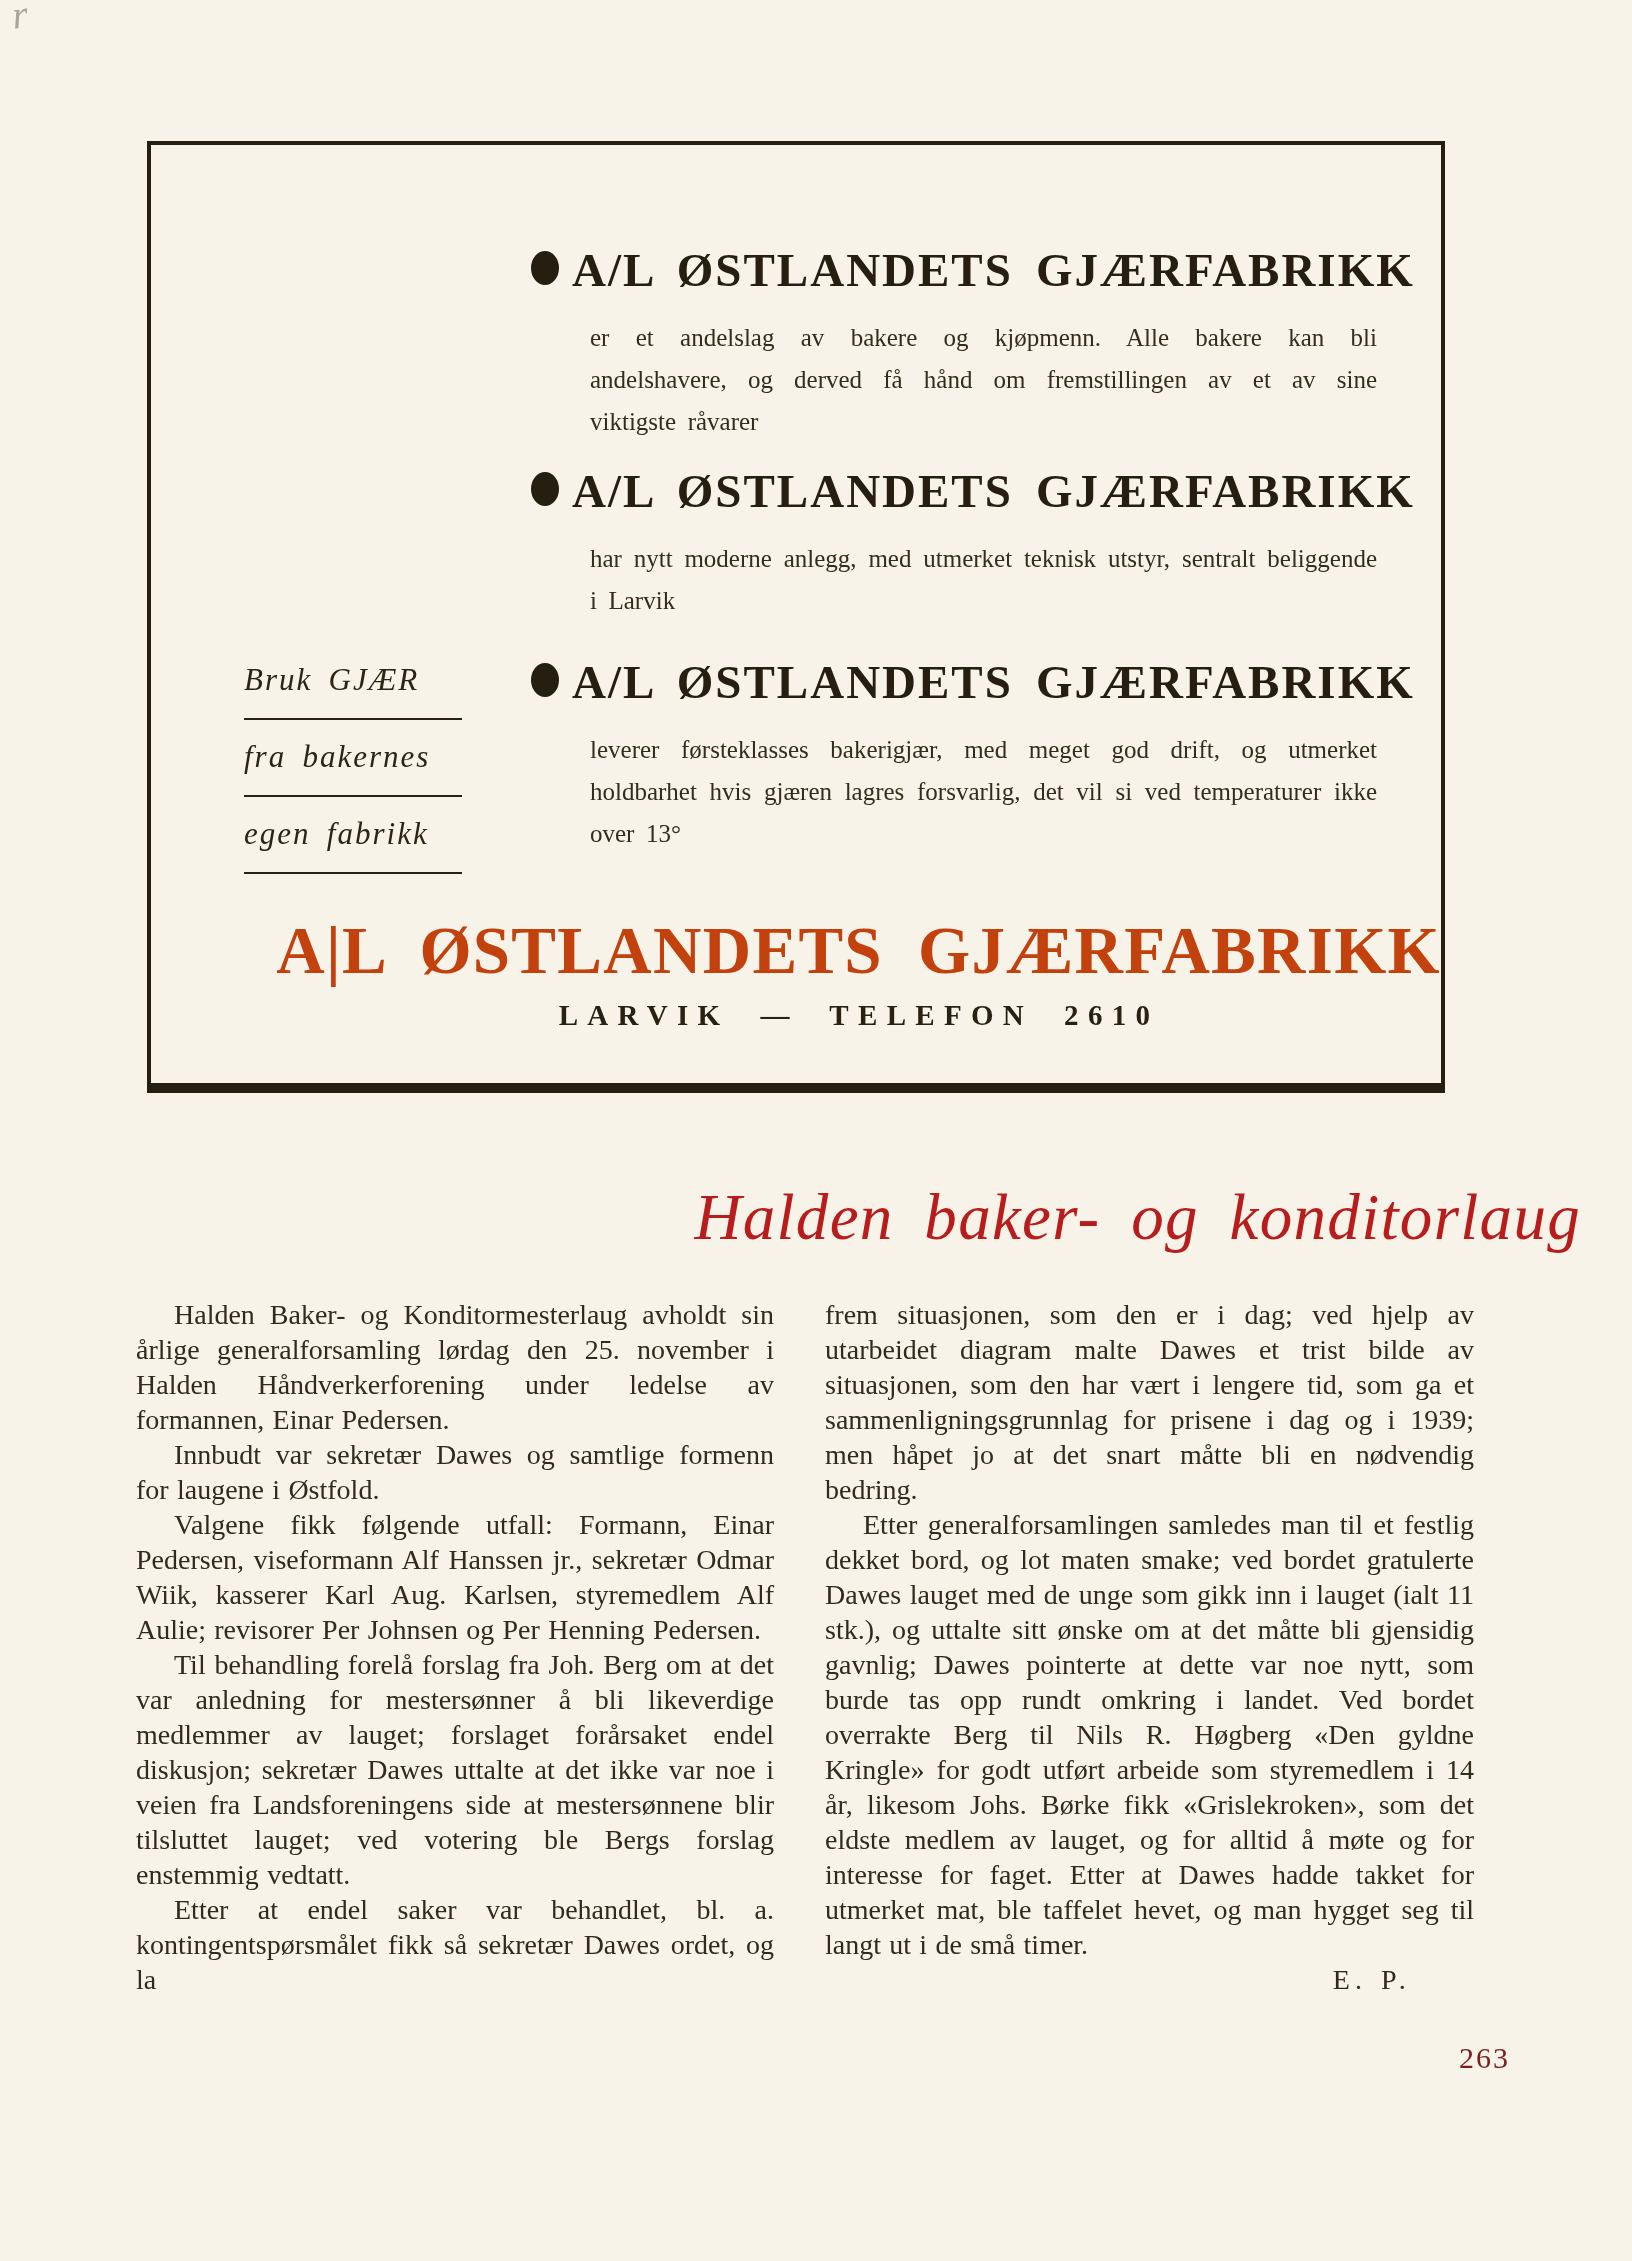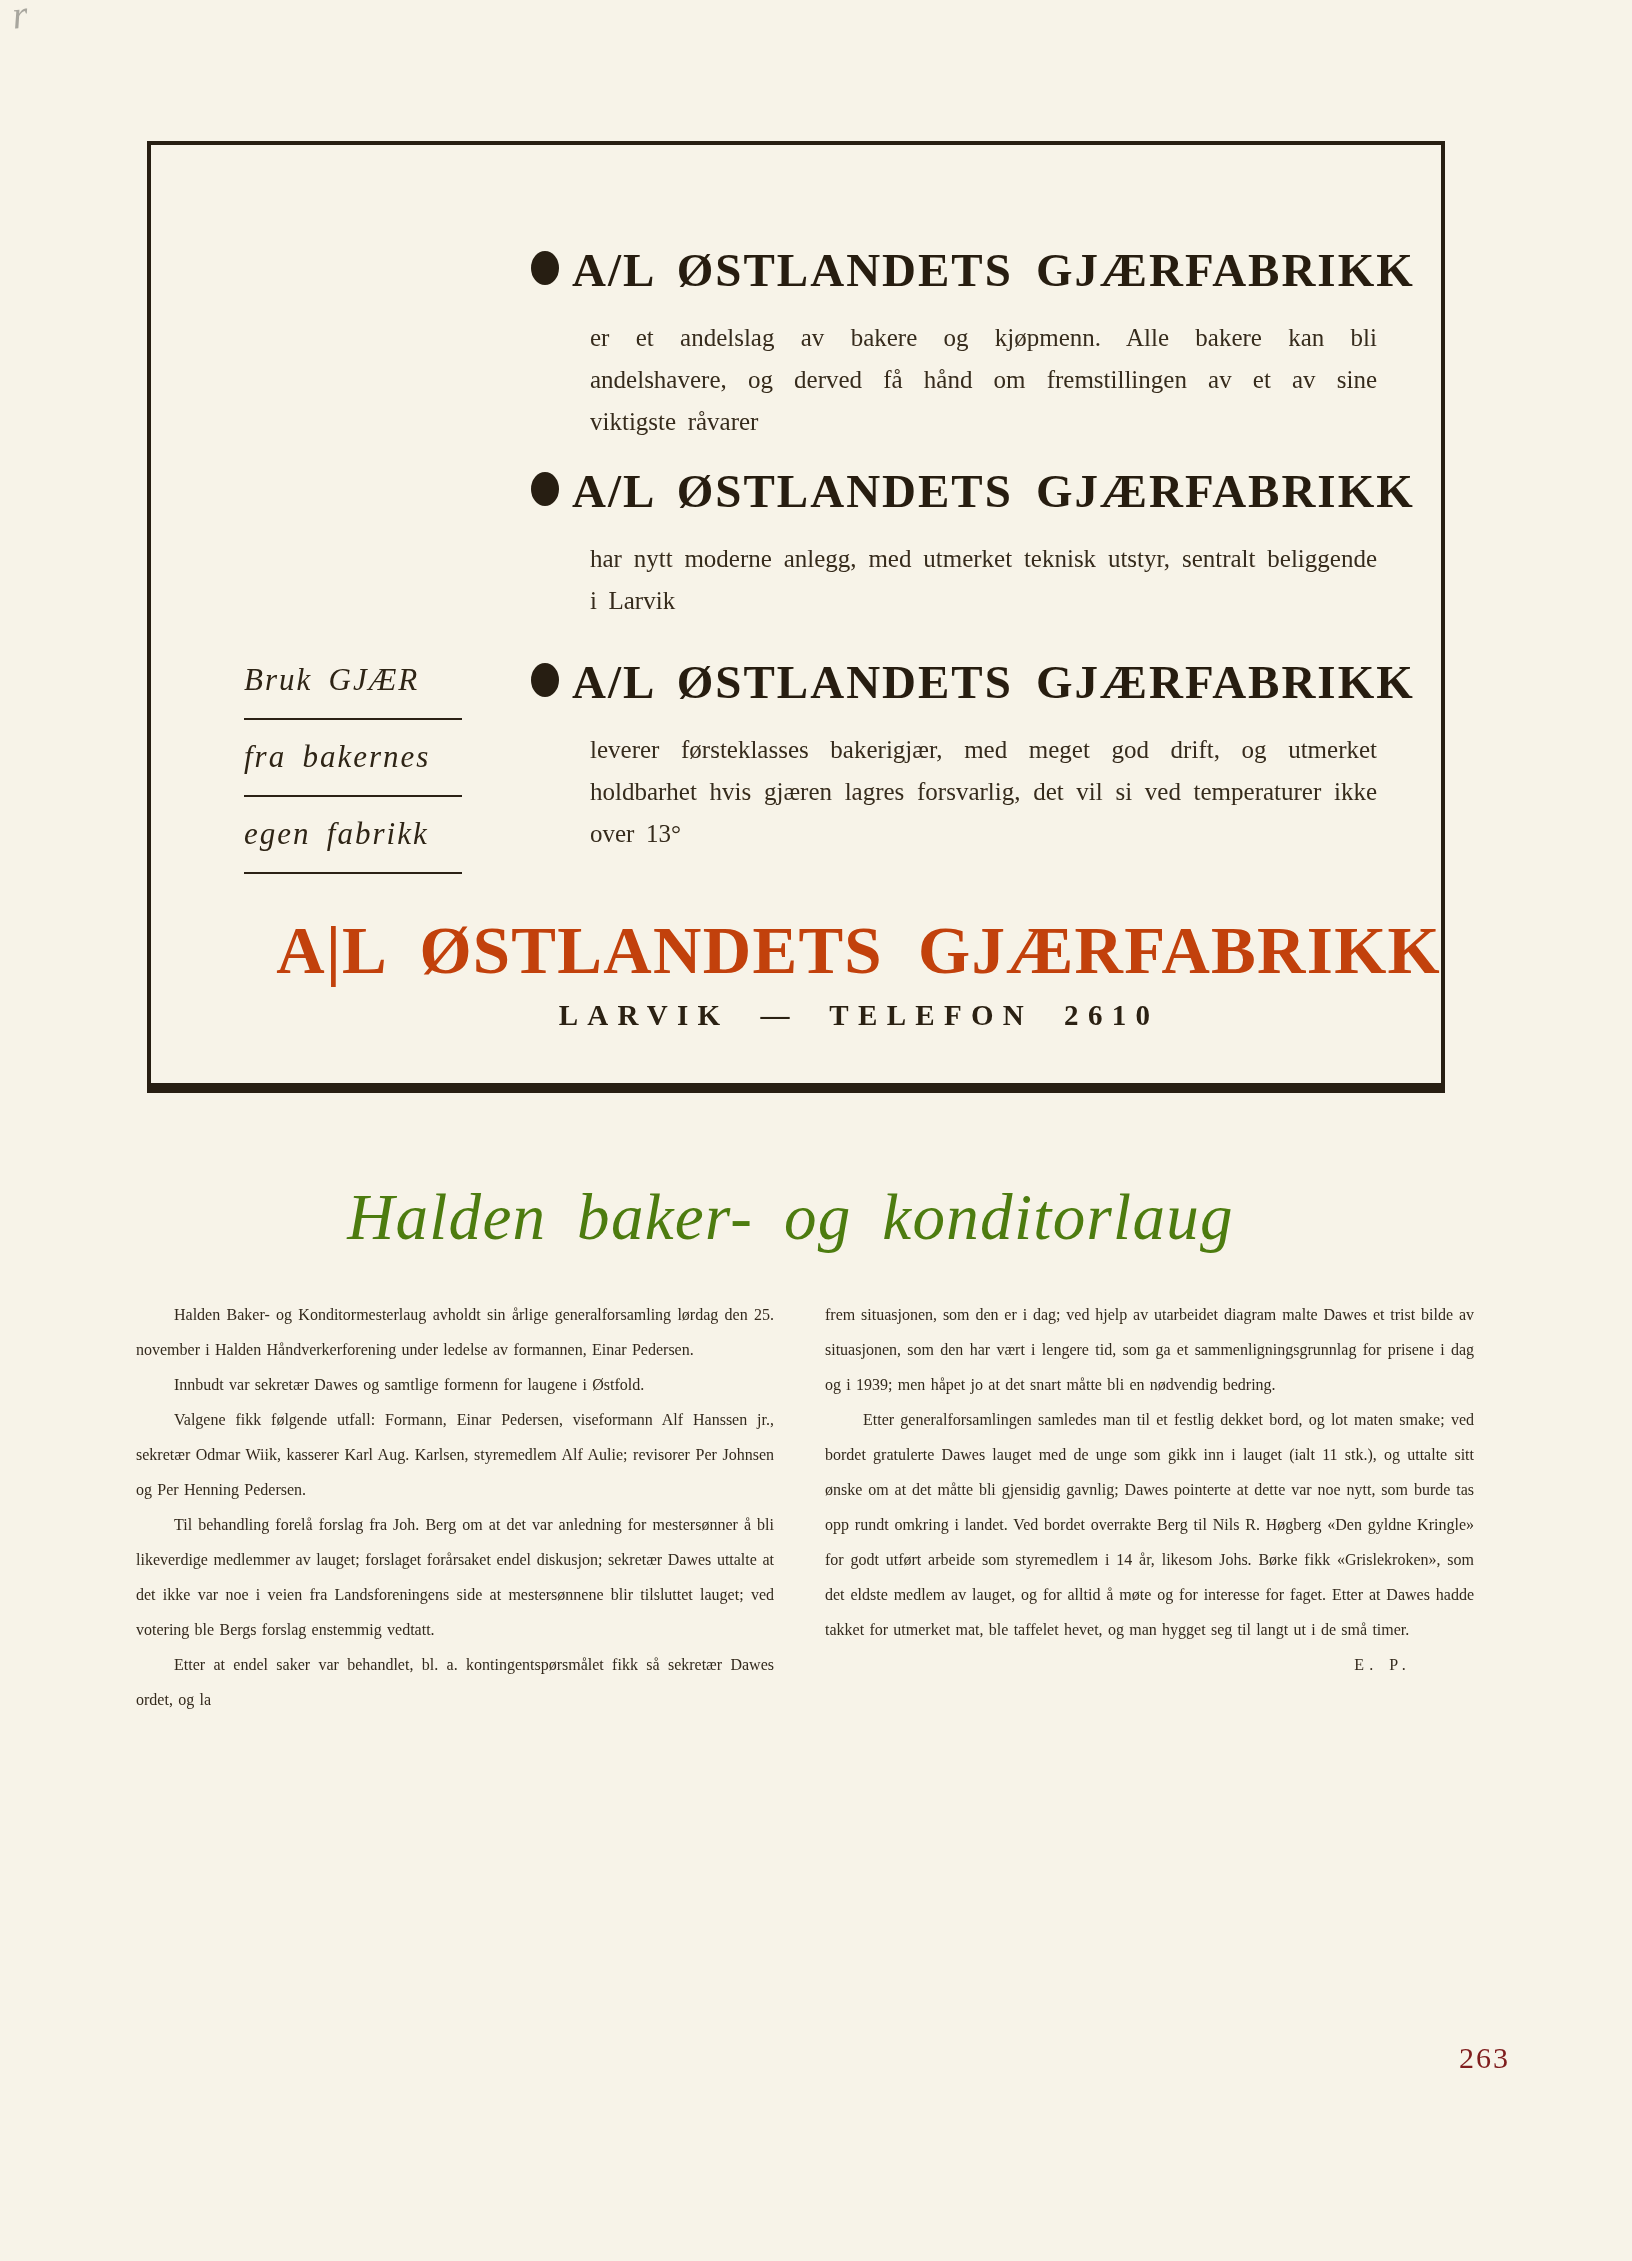--- a/index.html
+++ b/index.html
@@ -84,29 +84,29 @@
     font-size: 29px; font-weight: bold;
     letter-spacing: 9.3px; word-spacing: 14.5px;
     color: #2b2113;
     line-height: 1;
   }
 
   
   .article-title {
     position: absolute; top: 1182px; left: 0; width: 1581px;
     margin: 0;
-    text-align: center;
+    text-align: right;
     font-size: 65px; font-weight: normal; font-style: italic;
     letter-spacing: 1.3px; word-spacing: 13.2px;
-    color: #4d7c0f;
+    color: #b91c1c;
     line-height: 1.1;
   }
   .col {
     position: absolute; top: 1297px;
-    font-size: 16px; line-height: 35px;
+    font-size: 28px; line-height: 35px;
     text-align: justify;
     color: #33291c;
     word-spacing: 1.3px;
   }
   .col-left  { left: 136px;  width: 638px; }
   .col-right { left: 825px; width: 649px; }
   .col p { margin: 0; }
   .col p.indent { text-indent: 38px; }
   .signature {
     text-align: right;

